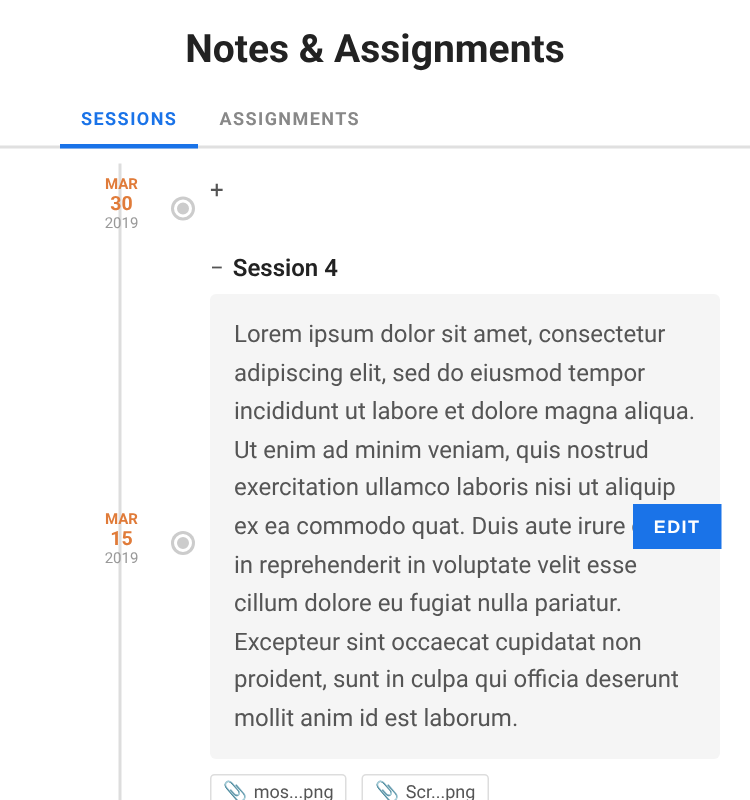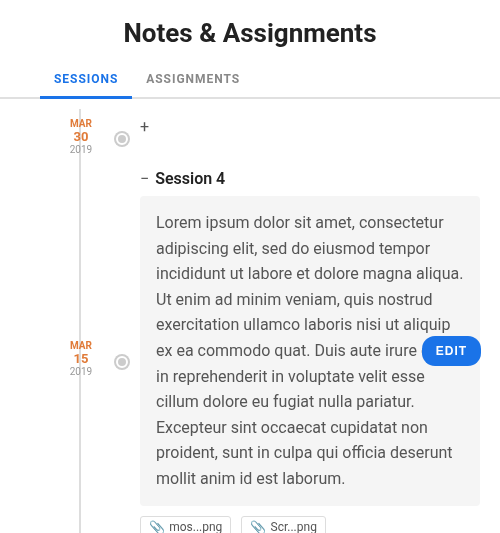--- a/index.html
+++ b/index.html
@@ -155,21 +155,21 @@
       right: -1px;
       top: 50%;
       transform: translateY(-50%);
       background: #1a73e8;
       color: #fff;
       font-size: 12px;
       font-weight: 700;
       letter-spacing: 0.08em;
       padding: 8px 14px;
       border: none;
-      border-radius: 13px;
+      border-radius: 0;
       cursor: pointer;
     }
 
     .attachments {
       display: flex;
       gap: 10px;
       flex-wrap: wrap;
       margin-top: 6px;
     }
 

